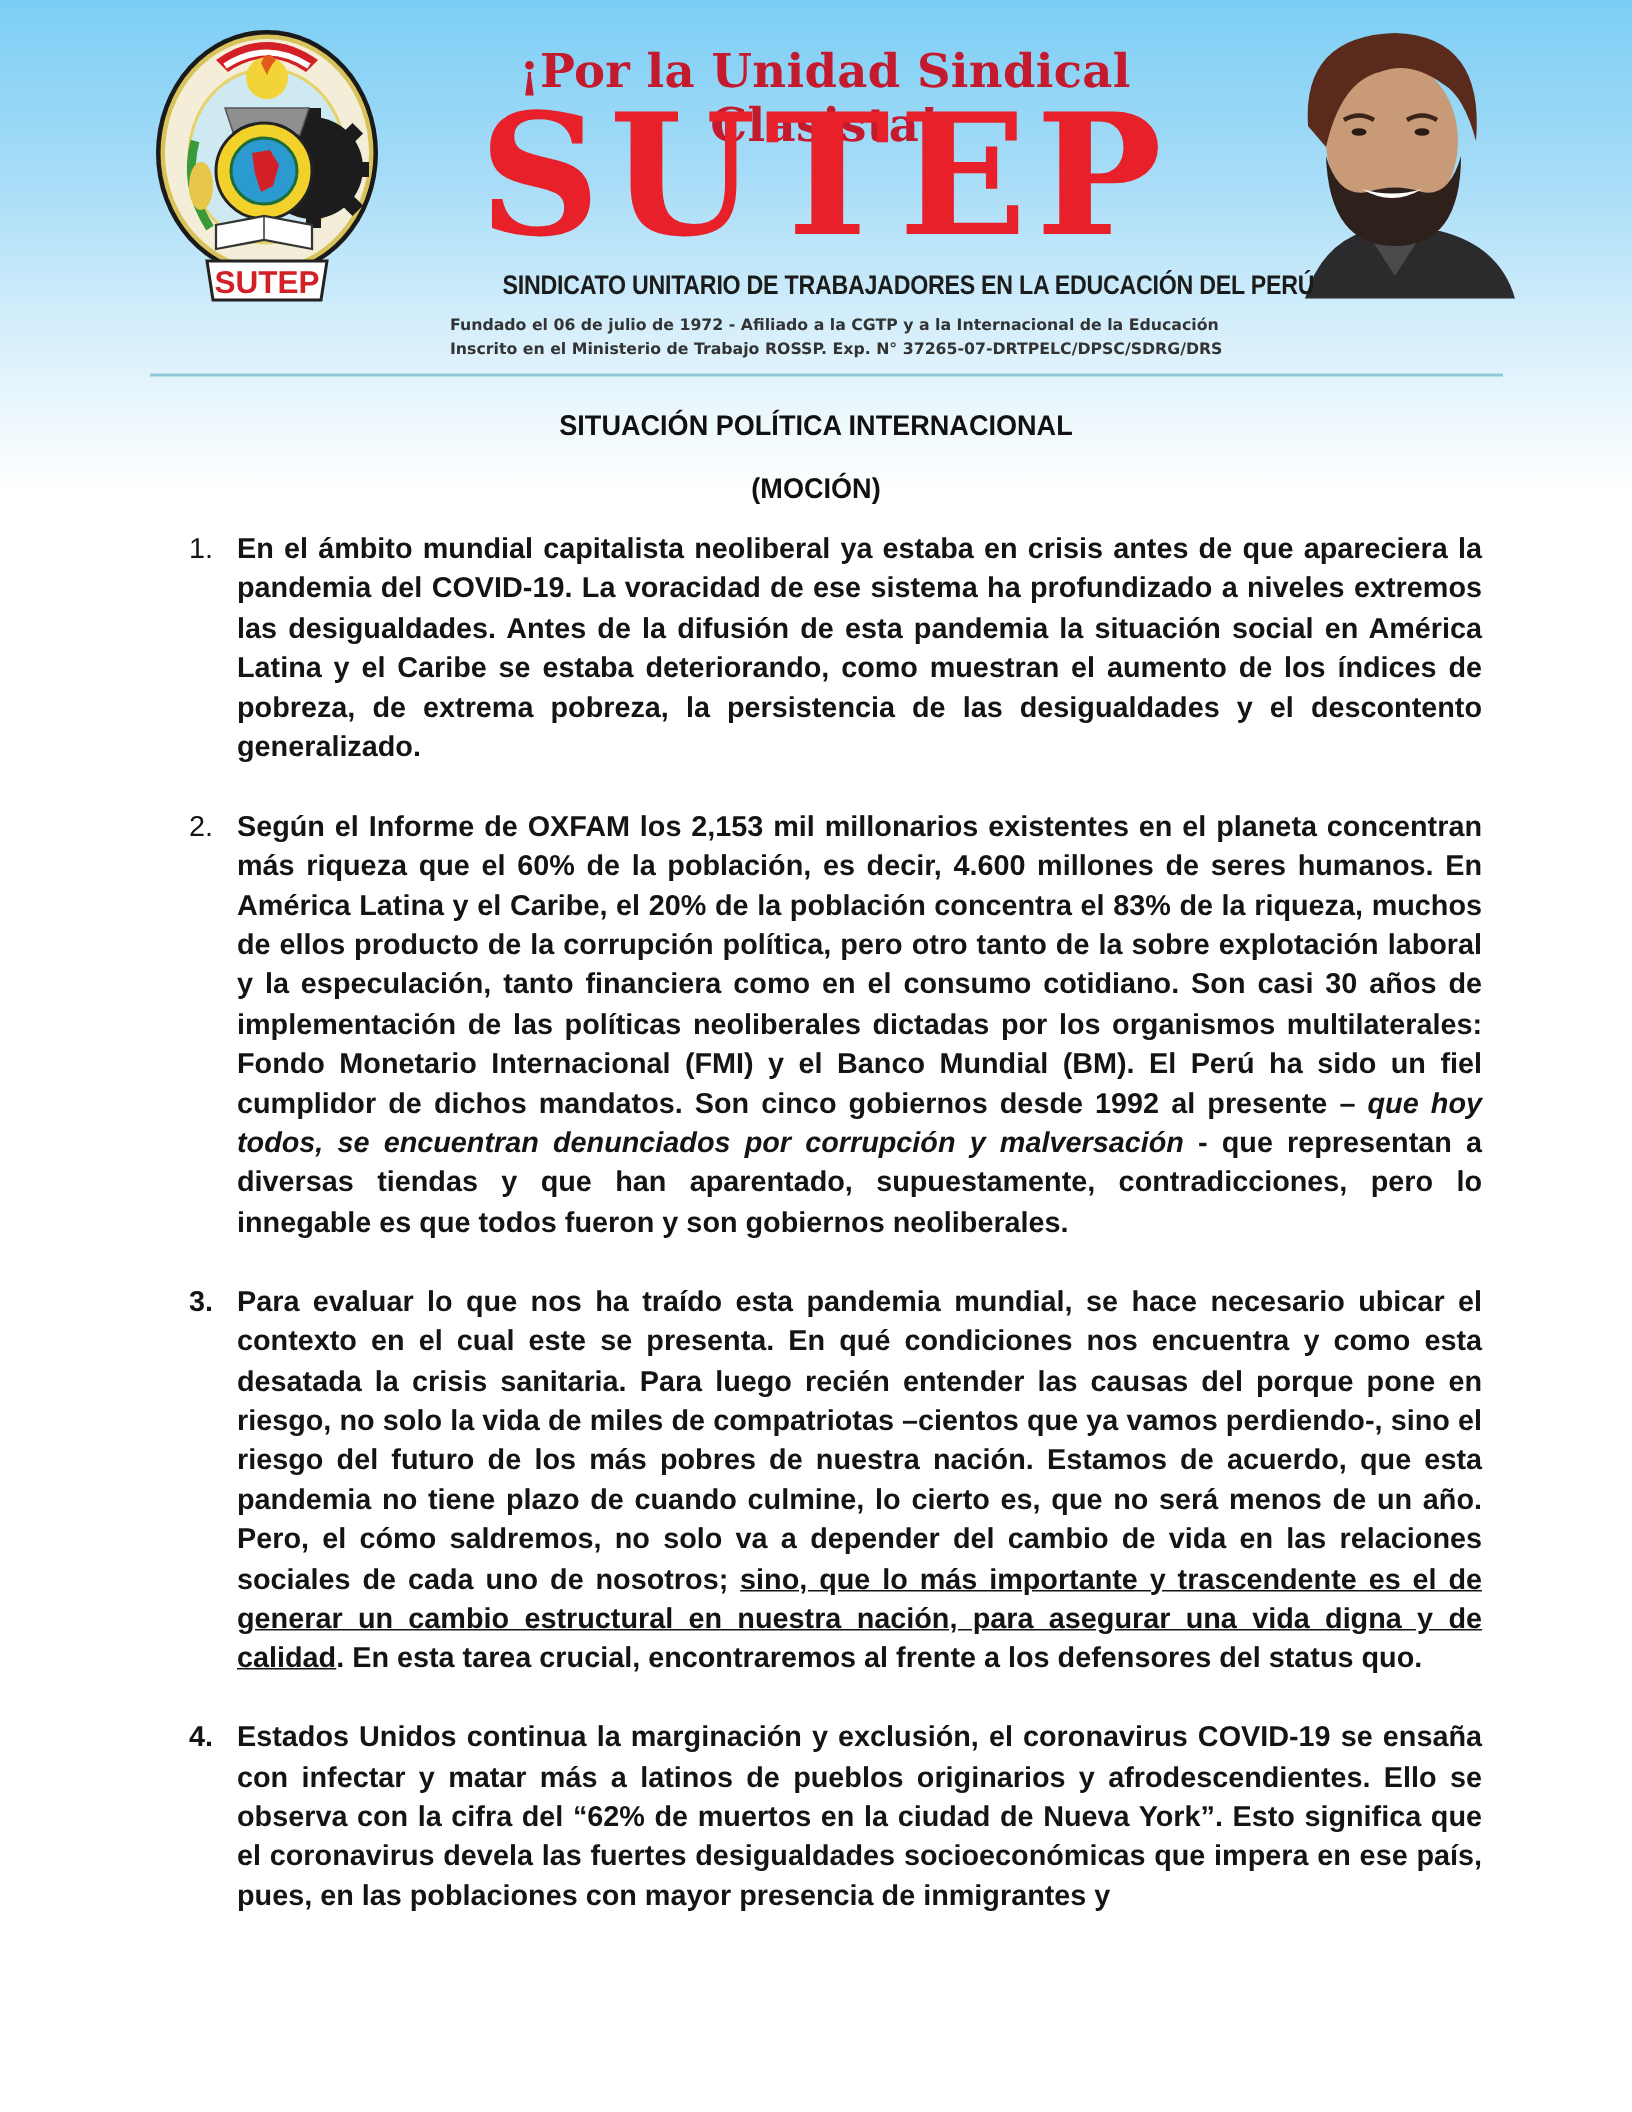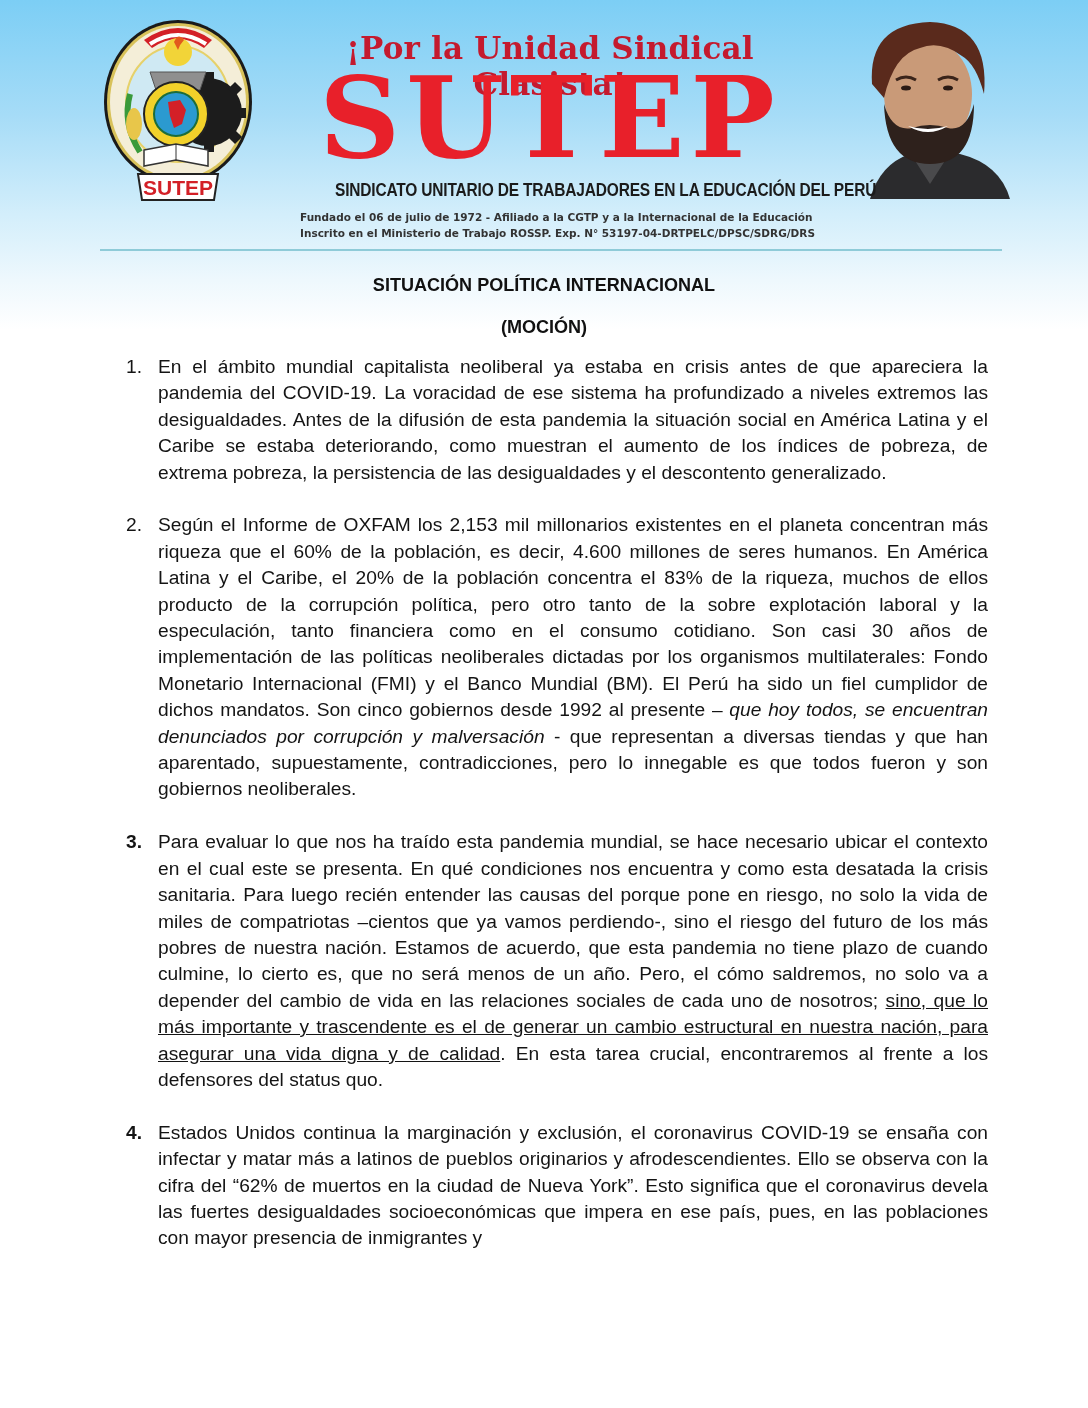--- a/index.html
+++ b/index.html
@@ -58,21 +58,21 @@
     }
     .doc-title.t1 { top: 274px; }
     .doc-title.t2 { top: 316px; }
     .list {
       position: absolute; left: 120px; top: 354px; width: 868px;
       font-size: 19.2px; line-height: 26.4px; color: #141414;
     }
     .item { position: relative; padding-left: 38px; margin-bottom: 26.4px; text-align: justify; }
     .item .num { position: absolute; left: 6px; top: 0; }
     .item .num.bold { font-weight: bold; }
-    .item p { margin: 0; text-align: justify; }
+    .item p { margin: 0; text-align: justify; font-weight: bold; }
     .item i { font-style: italic; }
     .item u { text-decoration: underline; }
   </style>
 </head>
 <body>
 
 <div class="header-bg"></div>
 
 <div class="logo">
   <svg width="156" height="192" viewBox="0 0 156 192">
@@ -131,21 +131,21 @@
     <ellipse cx="98" cy="74" rx="5" ry="2.5" fill="#2a1a14"></ellipse>
 
     <path d="M58 112 Q78 124 98 112 Q78 118 58 112 Z" fill="#ffffff"></path>
   </svg>
 </div>
 
 <div class="slogan">¡Por la Unidad Sindical Clasista!</div>
 <div class="brand">SUTEP</div>
 <div class="fullname">SINDICATO UNITARIO DE TRABAJADORES EN LA EDUCACIÓN DEL PERÚ</div>
 <div class="subline l1">Fundado el 06 de julio de 1972 - Afiliado a la CGTP y a la Internacional de la Educación</div>
-<div class="subline l2">Inscrito en el Ministerio de Trabajo ROSSP. Exp. N° 53197-04-DRTPELC/DPSC/SDRG/DRS</div>
+<div class="subline l2">Inscrito en el Ministerio de Trabajo ROSSP. Exp. N° 37265-07-DRTPELC/DPSC/SDRG/DRS</div>
 <div class="header-rule"></div>
 
 <div class="doc-title t1">SITUACIÓN POLÍTICA INTERNACIONAL</div>
 <div class="doc-title t2">(MOCIÓN)</div>
 
 <div class="list">
   <div class="item">
     <span class="num">1.</span>
     <p>En el ámbito mundial capitalista neoliberal ya estaba en crisis antes de que apareciera la pandemia del COVID-19. La voracidad de ese sistema ha profundizado a niveles extremos las desigualdades. Antes de la difusión de esta pandemia  la situación social en América Latina y el Caribe se estaba deteriorando, como muestran el aumento de los índices de pobreza, de extrema pobreza, la persistencia de las desigualdades y el descontento generalizado.</p>
   </div>

